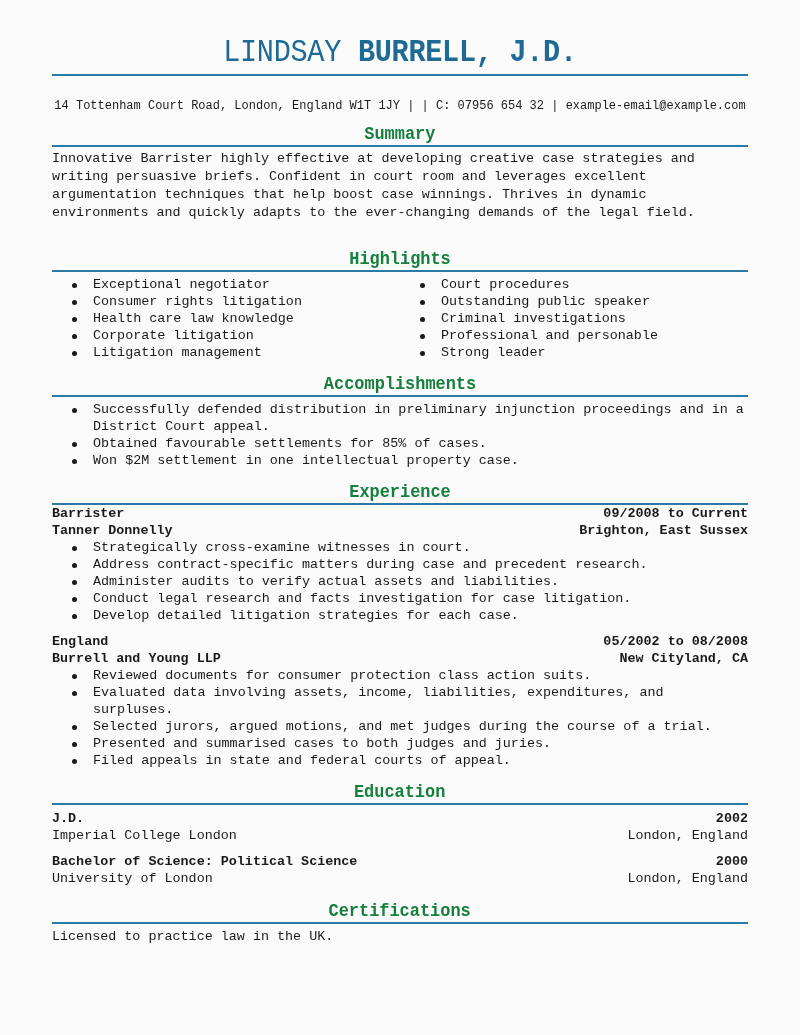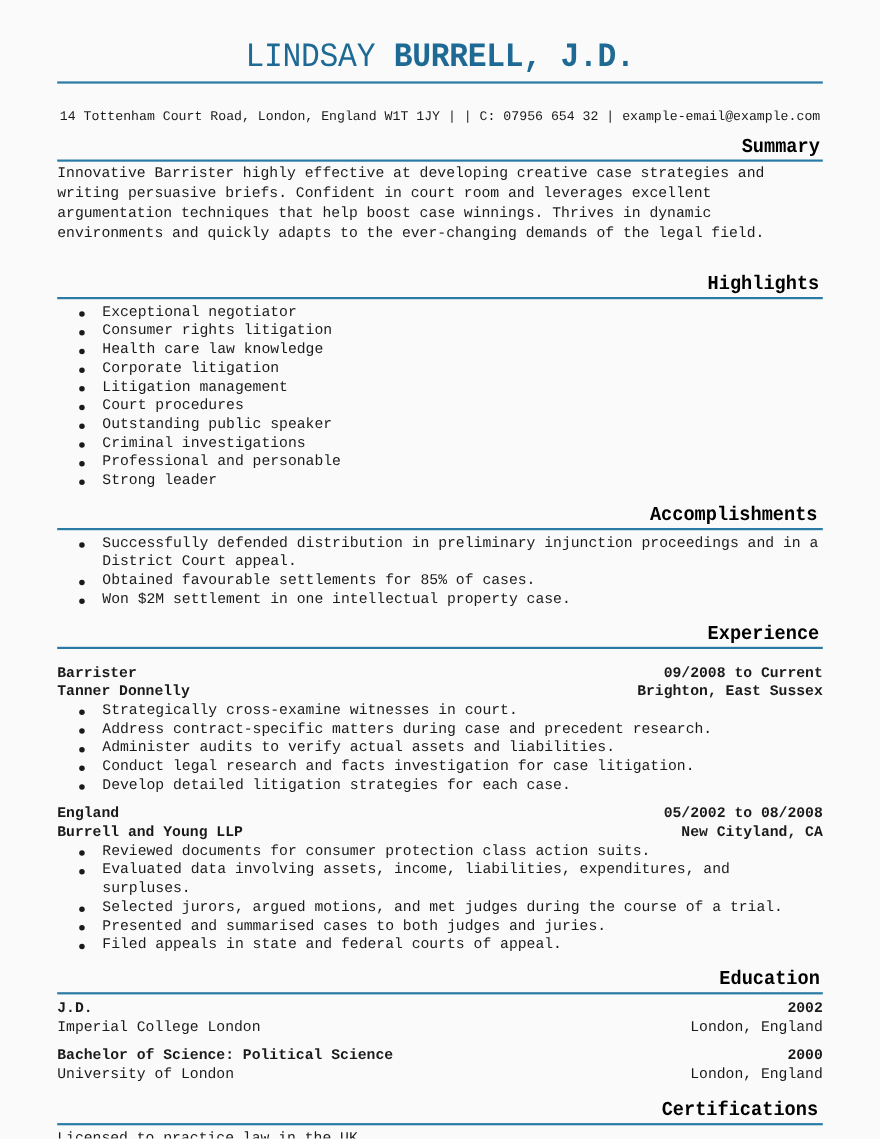--- a/index.html
+++ b/index.html
@@ -23,40 +23,40 @@
     }
     .name .last { font-weight: bold; }
     .rule { border-top: 2px solid #2a7aa6; }
     .contact {
       text-align: center;
       font-size: 12px;
       margin-top: 23px;
       height: 20px;
     }
     .section-title {
-      text-align: right;
-      color: #000000;
+      text-align: center;
+      color: #15803d;
       font-weight: bold;
       font-size: 18px;
       height: 22px;
       line-height: 22px;
     }
     .section-title span { display: inline-block; transform: scaleX(0.94); }
     .para { font-size: 13.4px; line-height: 18px; margin-top: 3px; }
     ul { margin: 0; padding: 0; list-style: none; }
     li { position: relative; padding-left: 41px; font-size: 13.4px; line-height: 17px; }
     li::before {
       content: ""; position: absolute; left: 20px; top: 7px;
       width: 5px; height: 5px; border-radius: 50%; background: #1a1a1a;
     }
-    .cols { display: flex; margin-top: 4px; flex-direction: column; }
+    .cols { display: flex; margin-top: 4px; }
     .cols ul { width: 350px; }
     .row { display: flex; justify-content: space-between; font-size: 13.4px; line-height: 17px; }
     .bold { font-weight: bold; }
-    .job { margin-top: 14px; }
+    .job { margin-top: 0; }
     .edu { margin-top: 5px; }
   </style>
 </head>
 <body>
 
 <div class="page">
   <div class="name">
     <span>LINDSAY</span>
     <span class="last">BURRELL, J.D.</span>
   </div>

